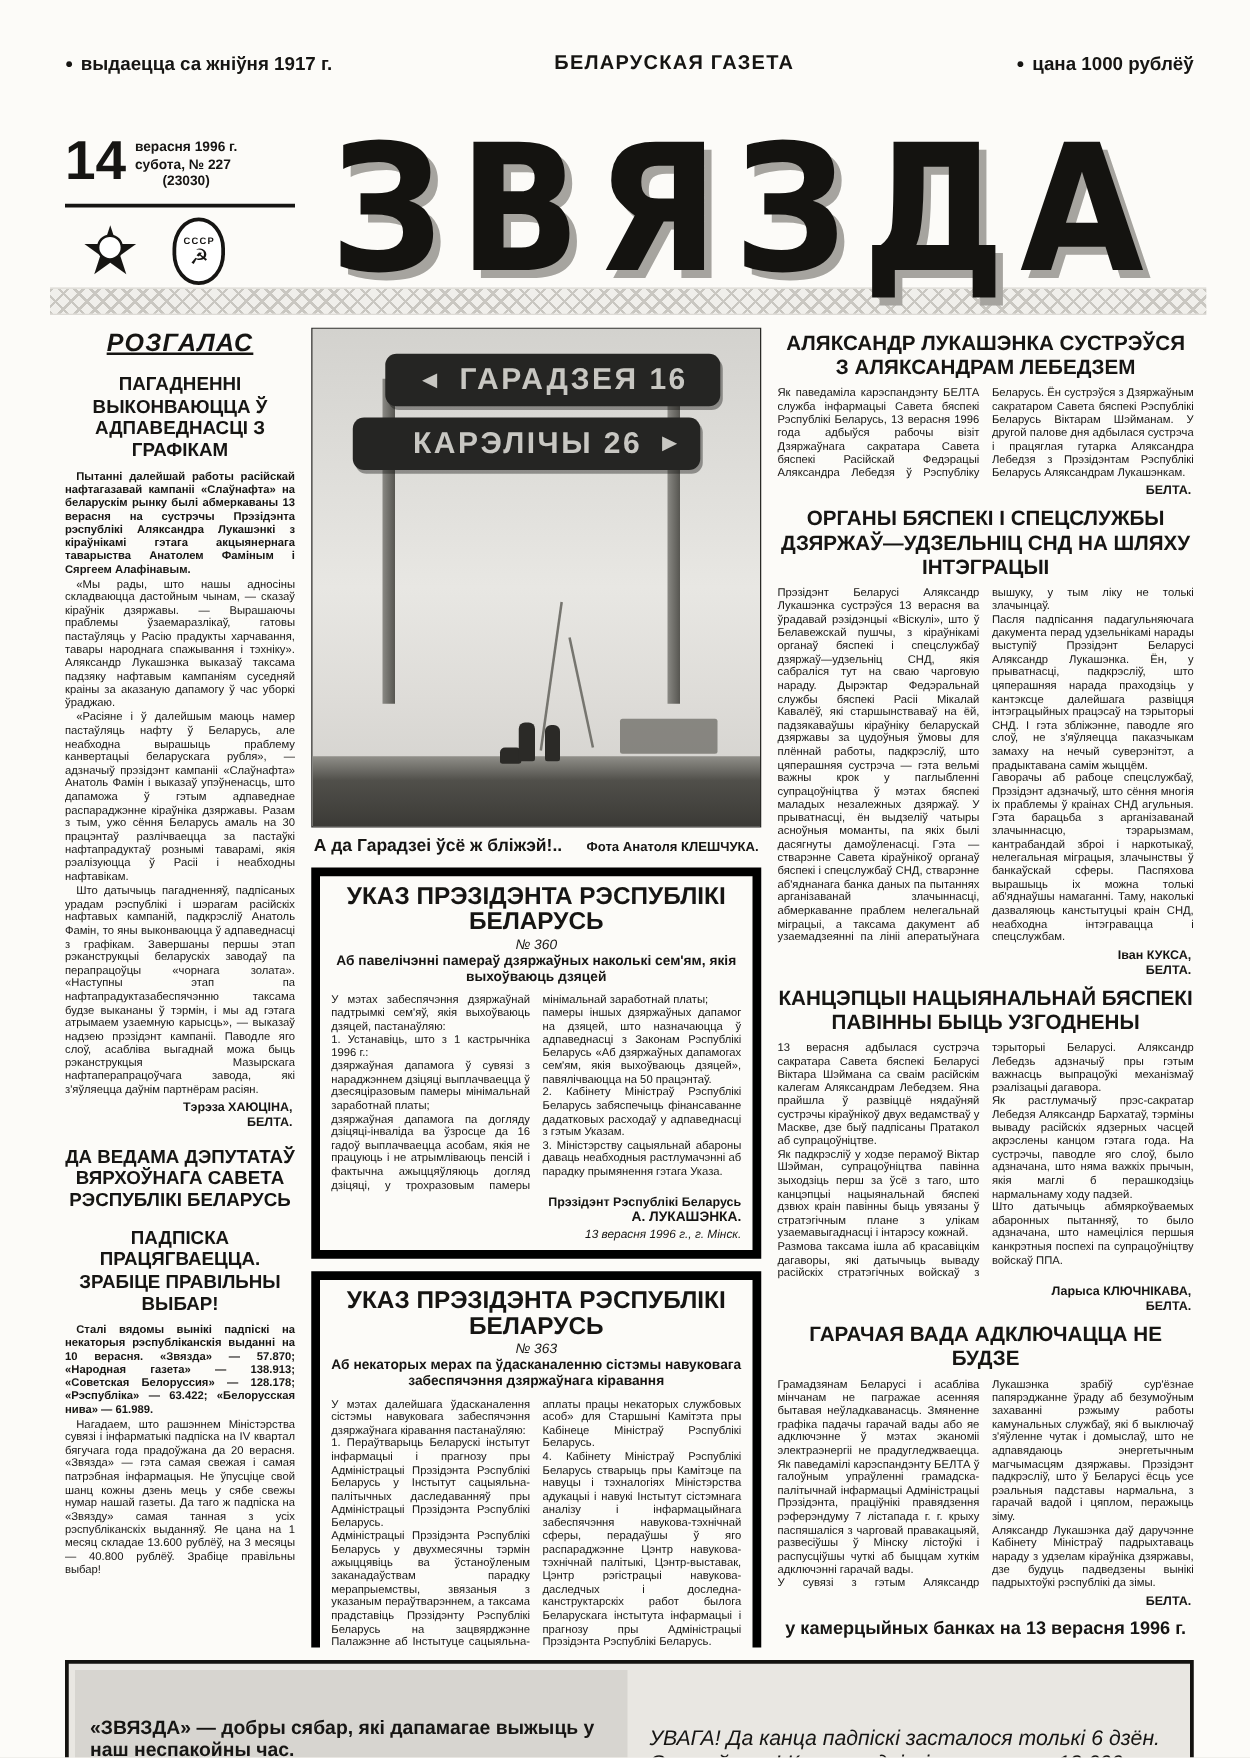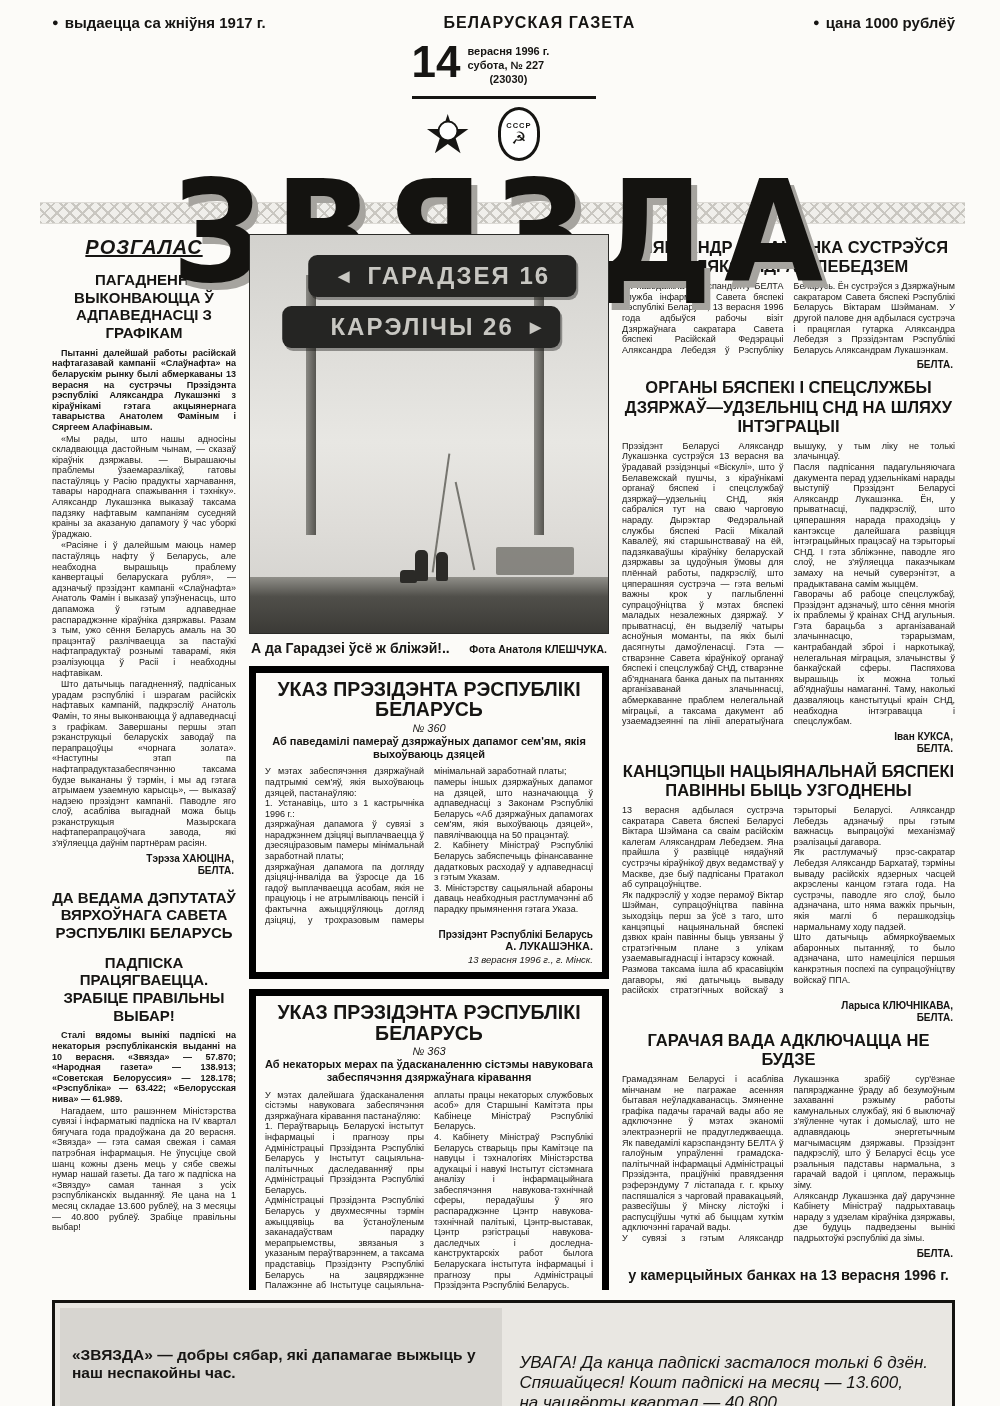--- a/index.html
+++ b/index.html
@@ -1,24 +1,24 @@
 <!DOCTYPE html>
 <html><head>
 <meta charset="utf-8">
 <style>
   html,body{margin:0;padding:0;background:#e8e6e2;}
   .page{position:relative;width:1000px;height:1406px;box-sizing:border-box;margin:0 auto;
         padding:14px 45px 10px 52px;overflow:hidden;background:#fcfbf8;color:#161513;
         font-family:"Liberation Sans",sans-serif;}
   
-  .topbar{display:flex;justify-content:space-between;align-items:flex-start;font-weight:bold;font-size:15px;}
-  .topbar .mid{font-size:16px;letter-spacing:1px;}
+  .topbar{display:flex;justify-content:space-between;align-items:flex-end;font-weight:bold;font-size:15px;}
+  .topbar .mid{font-size:16px;letter-spacing:1px;margin-top:28px;}
   .bullet{font-size:11px;vertical-align:2px;margin-right:6px;}
   
-  .mast{display:flex;align-items:center;margin-top:10px;height:158px;flex-direction:column;}
+  .mast{display:flex;align-items:flex-end;margin-top:10px;height:158px;}
   .datebox{width:184px;flex:none;}
   .daterow{display:flex;gap:7px;align-items:flex-start;}
   .daynum{font-size:44px;font-weight:bold;line-height:.9;}
   .datelines{font-size:11px;font-weight:bold;line-height:1.25;padding-top:3px;}
   .datelines .c{text-align:center;}
   .daterule{border:0;border-top:3px solid #161513;margin:10px 0 8px;}
   .medals{display:flex;gap:26px;align-items:center;padding-left:12px;}
   .medal-star{position:relative;font-size:54px;line-height:1;color:#161513;}
   .medal-star::after{content:"";position:absolute;left:50%;top:50%;width:17px;height:17px;
      background:#fff;border:2.5px solid #161513;border-radius:50%;transform:translate(-50%,-64%);}
@@ -178,21 +178,21 @@
         <div class="fig f2"></div>
       </div>
       <div class="caption-row">
         <span class="caption">А да Гарадзеі ўсё ж бліжэй!..</span>
         <span class="credit">Фота Анатоля КЛЕШЧУКА.</span>
       </div>
 
       <div class="ukaz">
         <h2 class="ukaz-title">УКАЗ ПРЭЗІДЭНТА РЭСПУБЛІКІ БЕЛАРУСЬ</h2>
         <div class="ukaz-num">№ 360</div>
-        <div class="ukaz-sub">Аб паведамілі памераў дзяржаўных дапамог сем'ям, якія выхоўваюць дзяцей</div>
+        <div class="ukaz-sub">Аб павелічэнні памераў дзяржаўных наколькі сем'ям, якія выхоўваюць дзяцей</div>
         <div class="body two pre">У мэтах забеспячэння дзяржаўнай падтрымкі сем'яў, якія выхоўваюць дзяцей, пастанаўляю:
 1. Устанавіць, што з 1 кастрычніка 1996 г.:
 дзяржаўная дапамога ў сувязі з нараджэннем дзіцяці выплачваецца ў дзесяціразовым памеры мінімальнай заработнай платы;
 дзяржаўная дапамога па догляду дзіцяці-інваліда ва ўзросце да 16 гадоў выплачваецца асобам, якія не працуюць і не атрымліваюць пенсій і фактычна ажыццяўляюць догляд дзіцяці, у трохразовым памеры мінімальнай заработнай платы;
 памеры іншых дзяржаўных дапамог на дзяцей, што назначаюцца ў адпаведнасці з Законам Рэспублікі Беларусь «Аб дзяржаўных дапамогах сем'ям, якія выхоўваюць дзяцей», павялічваюцца на 50 працэнтаў.
 2. Кабінету Міністраў Рэспублікі Беларусь забяспечыць фінансаванне дадатковых расходаў у адпаведнасці з гэтым Указам.
 3. Міністэрству сацыяльнай абароны даваць неабходныя растлумачэнні аб парадку прымянення гэтага Указа.</div>
         <div class="sigrole">Прэзідэнт Рэспублікі Беларусь</div>
         <div class="signame">А. ЛУКАШЭНКА.</div>
         <div class="sigdate">13 верасня 1996 г., г. Мінск.</div>

